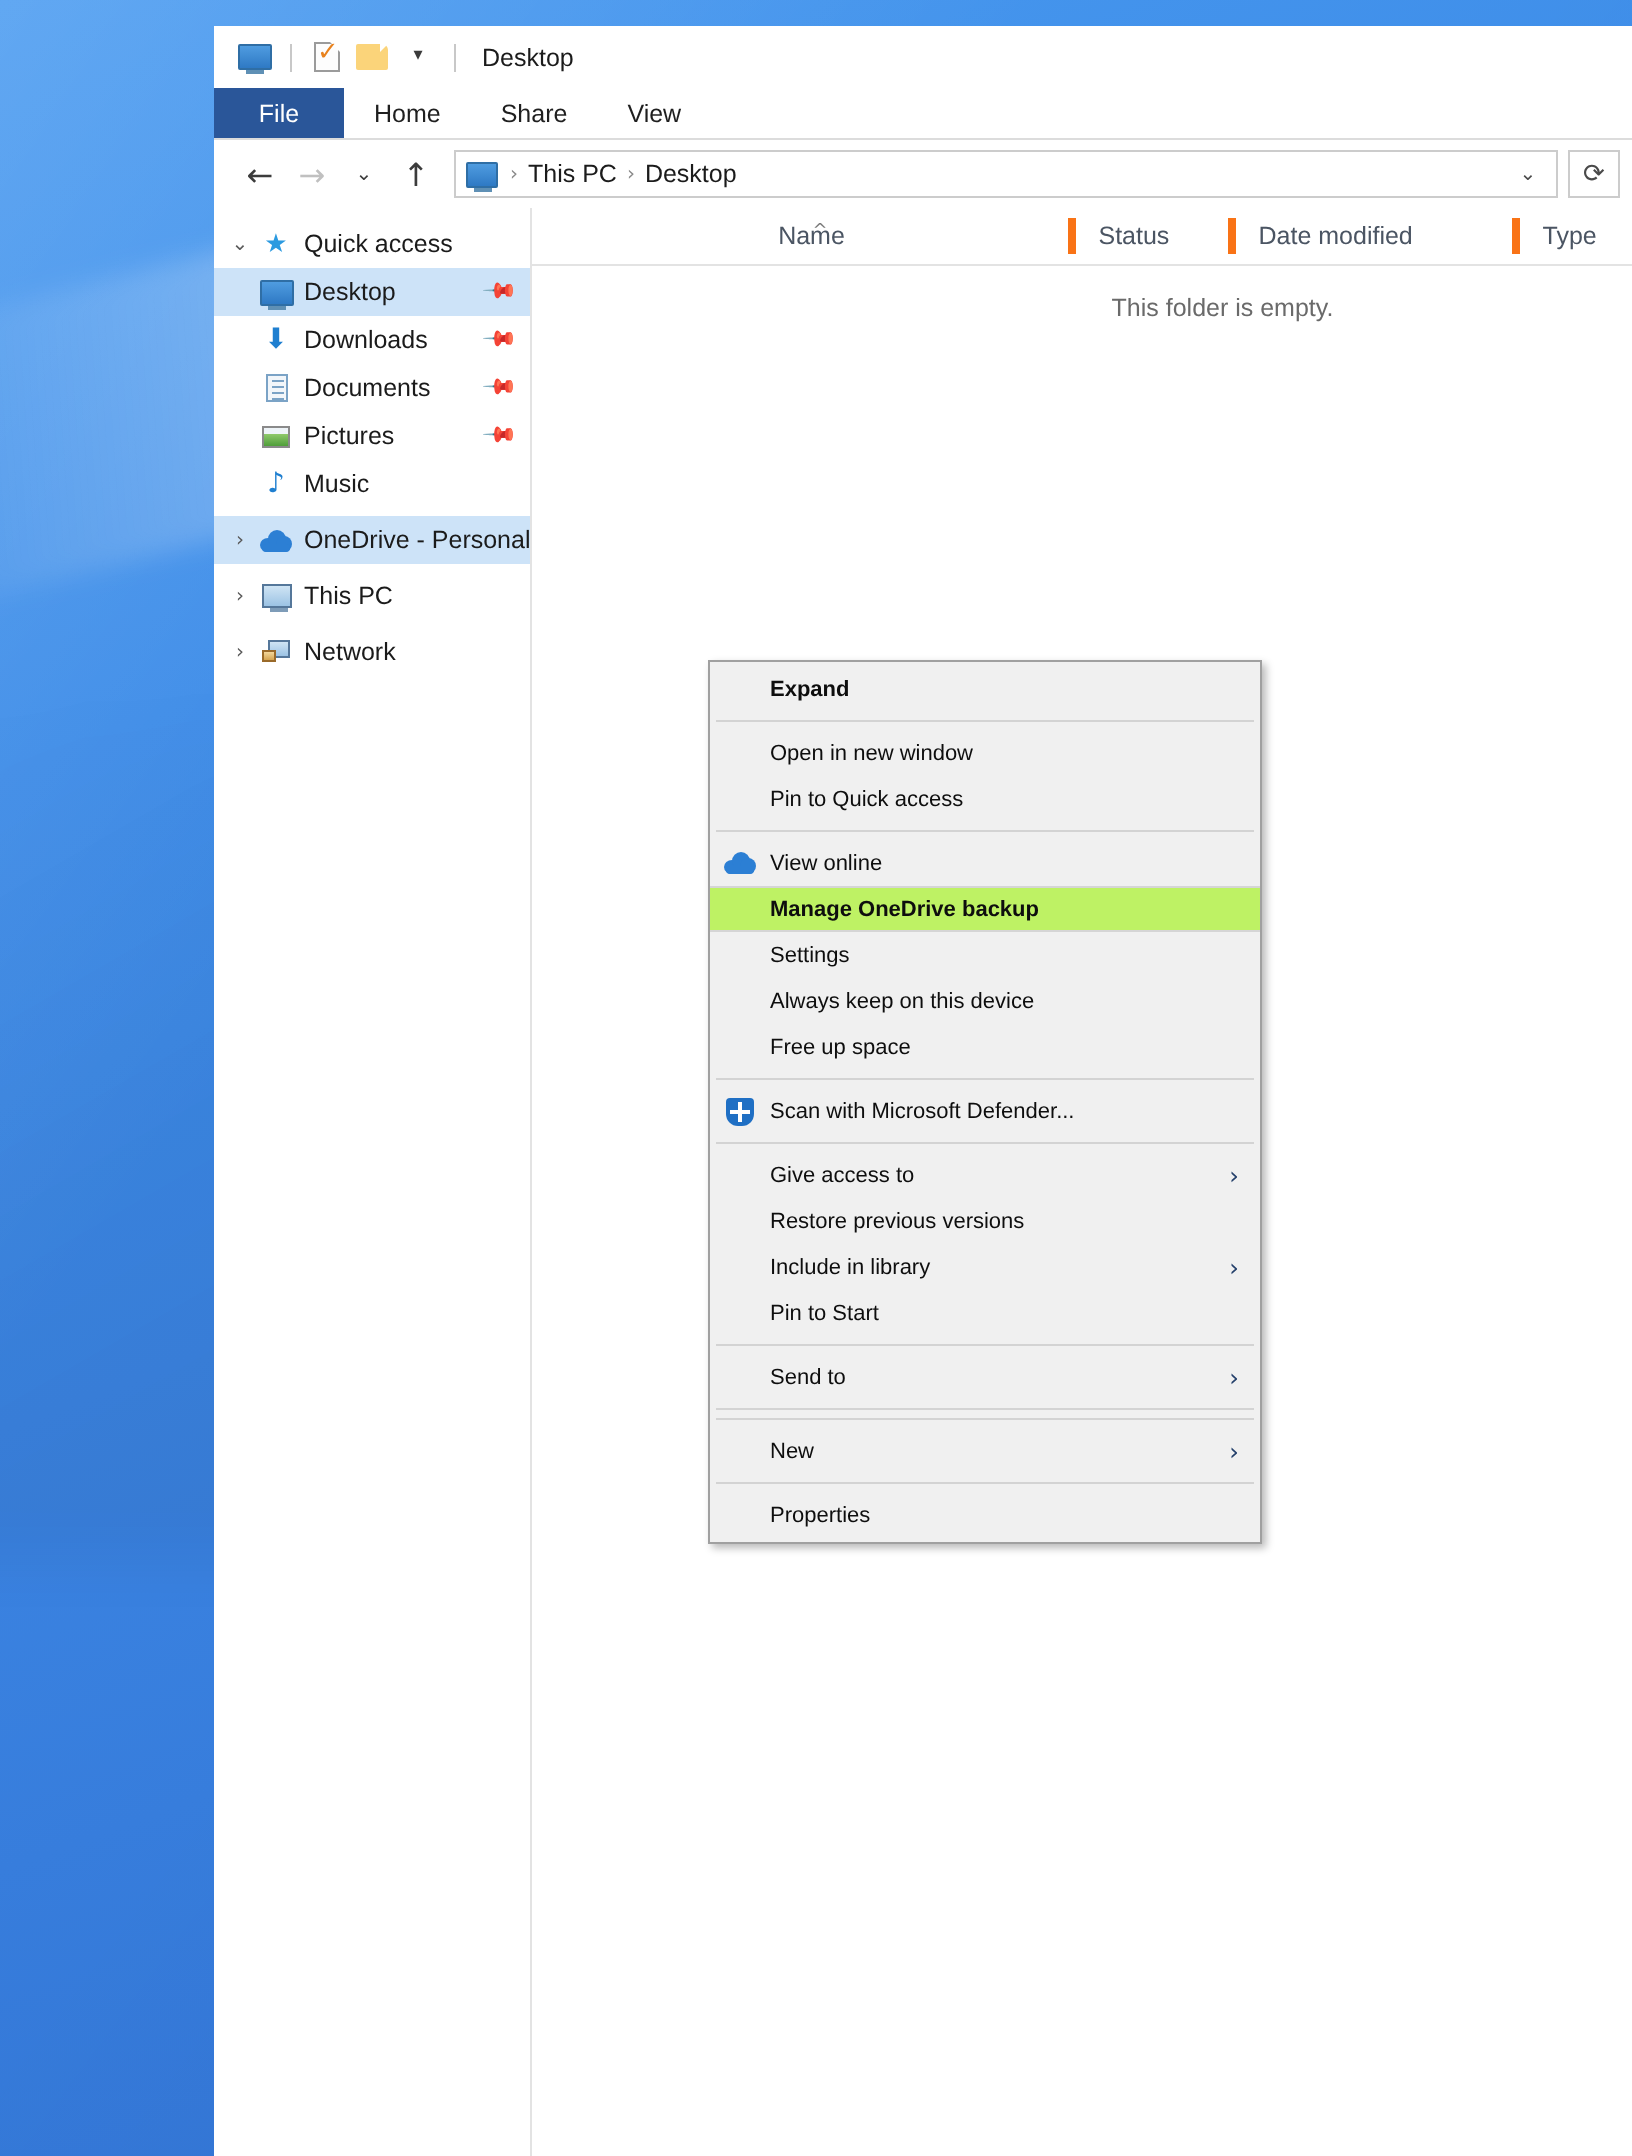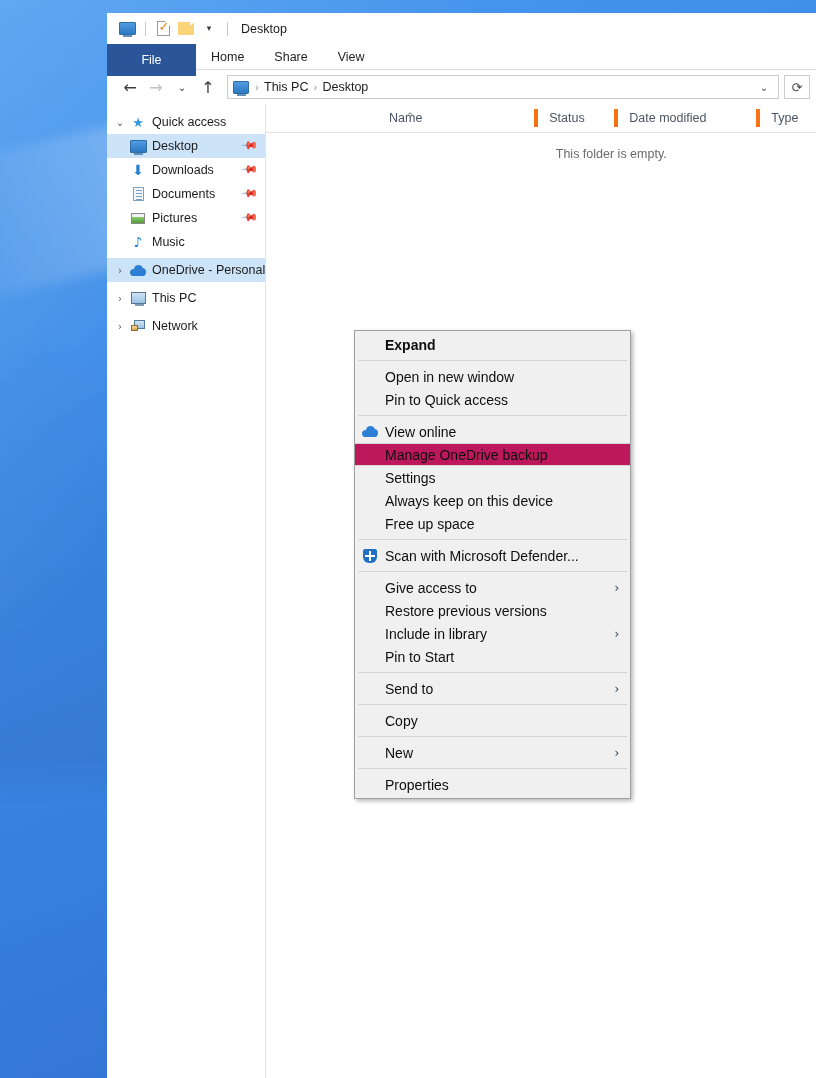--- a/index.html
+++ b/index.html
@@ -149,21 +149,21 @@
     justify-content: center;
     font-size: 12.5px;
     color: #1f1f1f;
     padding: 0 15px;
     cursor: default;
   }
   .tab.file {
     background: #2a5699;
     color: #ffffff;
     min-width: 57px;
-    padding: 16px;
+    padding: 4px;
   }
 
   
   .addressrow {
     height: 34px;
     display: flex;
     align-items: center;
     padding: 0 6px 0 10px;
     background: #ffffff;
     gap: 0;
@@ -408,31 +408,32 @@
     box-sizing: border-box;
   }
   .mi-ico {
     width: 30px;
     flex: 0 0 30px;
     display: inline-flex;
     align-items: center;
     justify-content: center;
   }
   .mi-label {
-    font-size: 14px;
+    font-size: 11px;
     color: #0e0e0e;
     white-space: nowrap;
     flex: 1;
   }
   .mi.bold .mi-label { font-weight: bold; }
   .mi.hl {
-    background: #be185d;
+    background: #bef264;
     border: 1px solid #d5d5d5;
     border-left: none;
     border-right: none;
+    font-weight: bold;
   }
   .mi-arrow {
     width: 22px;
     flex: 0 0 22px;
     text-align: center;
     font-size: 12px;
     color: #24406b;
     font-family: "DejaVu Sans", sans-serif;
   }
   .msep {
@@ -703,25 +704,20 @@
     </div>
     <div class="msep"></div>
 
     <div class="mi">
       <span class="mi-ico"></span>
       <span class="mi-label">Send to</span>
       <span class="mi-arrow">›</span>
     </div>
     <div class="msep"></div>
 
-    <div class="mi">
-      <span class="mi-ico"></span>
-      <span class="mi-label">Copy</span>
-      <span class="mi-arrow"></span>
-    </div>
     <div class="msep"></div>
 
     <div class="mi">
       <span class="mi-ico"></span>
       <span class="mi-label">New</span>
       <span class="mi-arrow">›</span>
     </div>
     <div class="msep"></div>
 
     <div class="mi">

